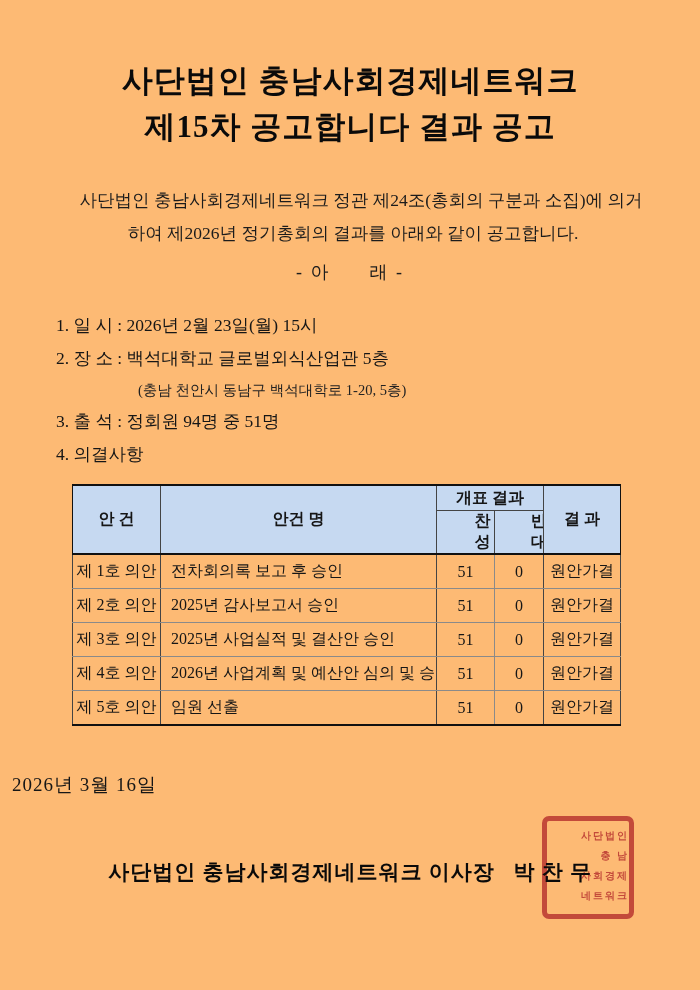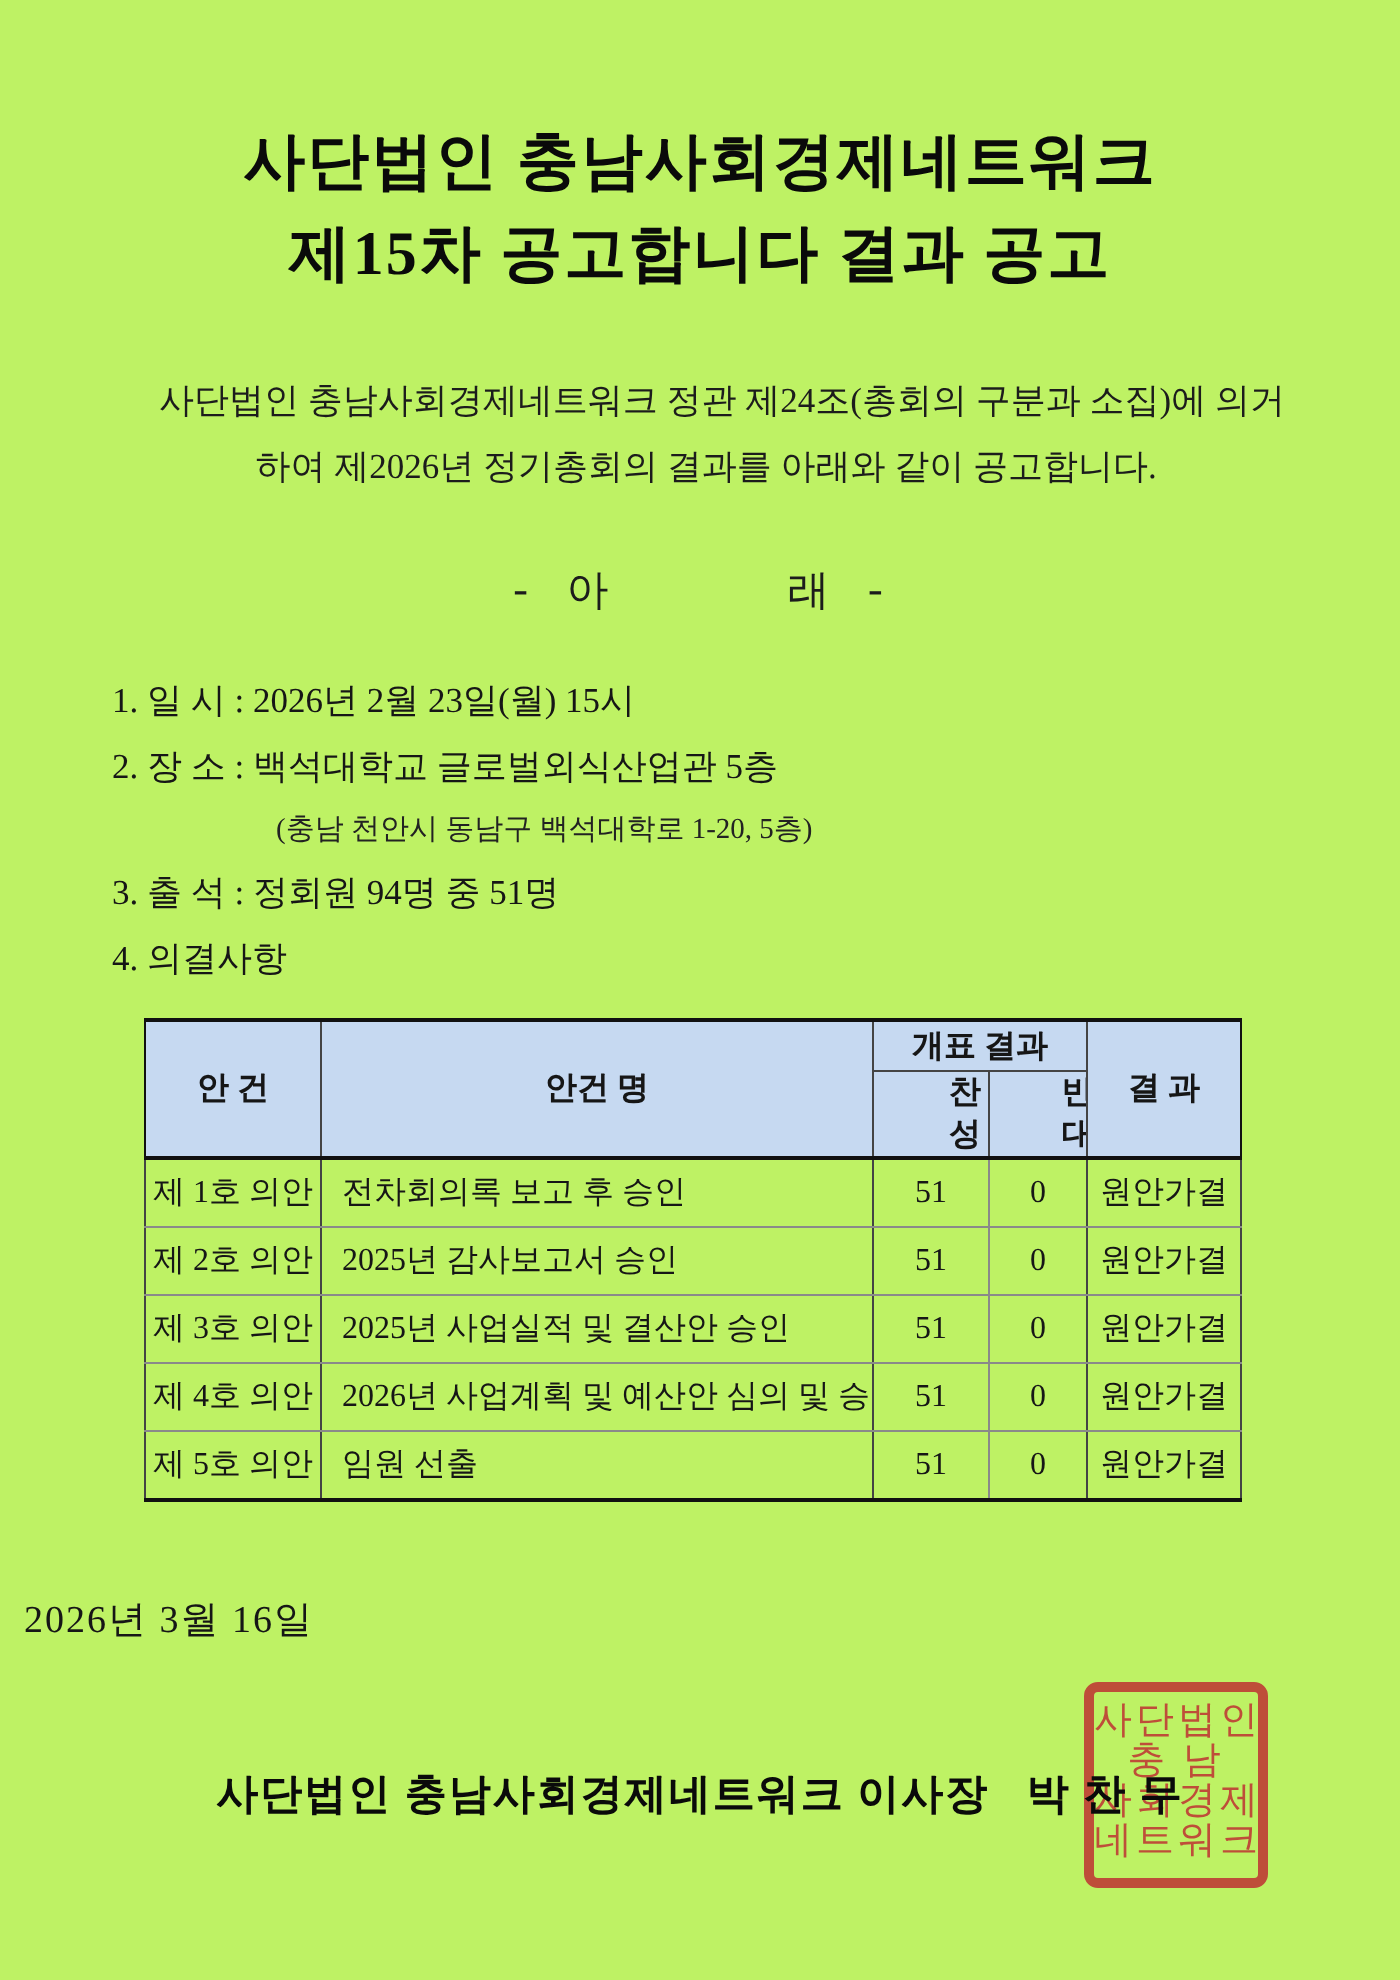--- a/index.html
+++ b/index.html
@@ -1,21 +1,21 @@
 <!DOCTYPE html>
 <html><head>
 <meta charset="utf-8">
 <style>
   html, body { margin: 0; padding: 0; background: #ffffff; }
   .page {
     position: relative;
     width: 700px;
     height: 990px;
     margin: 0 auto;
-    background: #bef264;
+    background: #fdba74;
     color: #111111;
     font-family: "Liberation Serif", "DejaVu Serif", serif;
     overflow: hidden;
   }
   
   .title-block { padding-top: 58px; text-align: center; }
   .title-line {
     font-size: 31px;
     font-weight: bold;
     line-height: 46px;
@@ -27,27 +27,26 @@
   .intro-line {
     font-size: 17.5px;
     line-height: 33px;
     color: #1c1c1c;
     white-space: pre-wrap;
     text-align: center;
   }
   .intro-line.first { text-indent: 16px; }
   
   .arae {
-    margin-top: 31px;
-    text-align: center;
-    font-size: 21px;
+    margin-top: 10px;
+    text-align: center;
+    font-size: 18px;
     color: #1c1c1c;
     white-space: pre;
     letter-spacing: 2px;
-    font-family: Liberation Mono, monospace;
   }
   
   .details { margin: 25px 40px 0 56px; }
   .detail-line {
     font-size: 17.5px;
     line-height: 33px;
     color: #161616;
     white-space: pre;
   }
   .detail-sub {
@@ -124,26 +123,27 @@
     width: 82px; height: 88px;
     border: 5px solid #bf4136;
     border-radius: 7px;
     z-index: 1;
     text-align: center;
     padding-top: 5px;
     box-sizing: content-box;
     opacity: 0.92;
   }
   .seal-line {
-    font-size: 19px;
+    font-size: 10px;
     line-height: 20px;
-    font-weight: normal;
+    font-weight: bold;
     color: #bf4136;
     letter-spacing: 2px;
     white-space: pre;
+    text-align: right;
   }
 </style>
 </head>
 <body>
 
 <div class="page">
 
   <div class="title-block">
     <div class="title-line">사단법인 충남사회경제네트워크</div>
     <div class="title-line">제15차 공고합니다 결과 공고</div>

